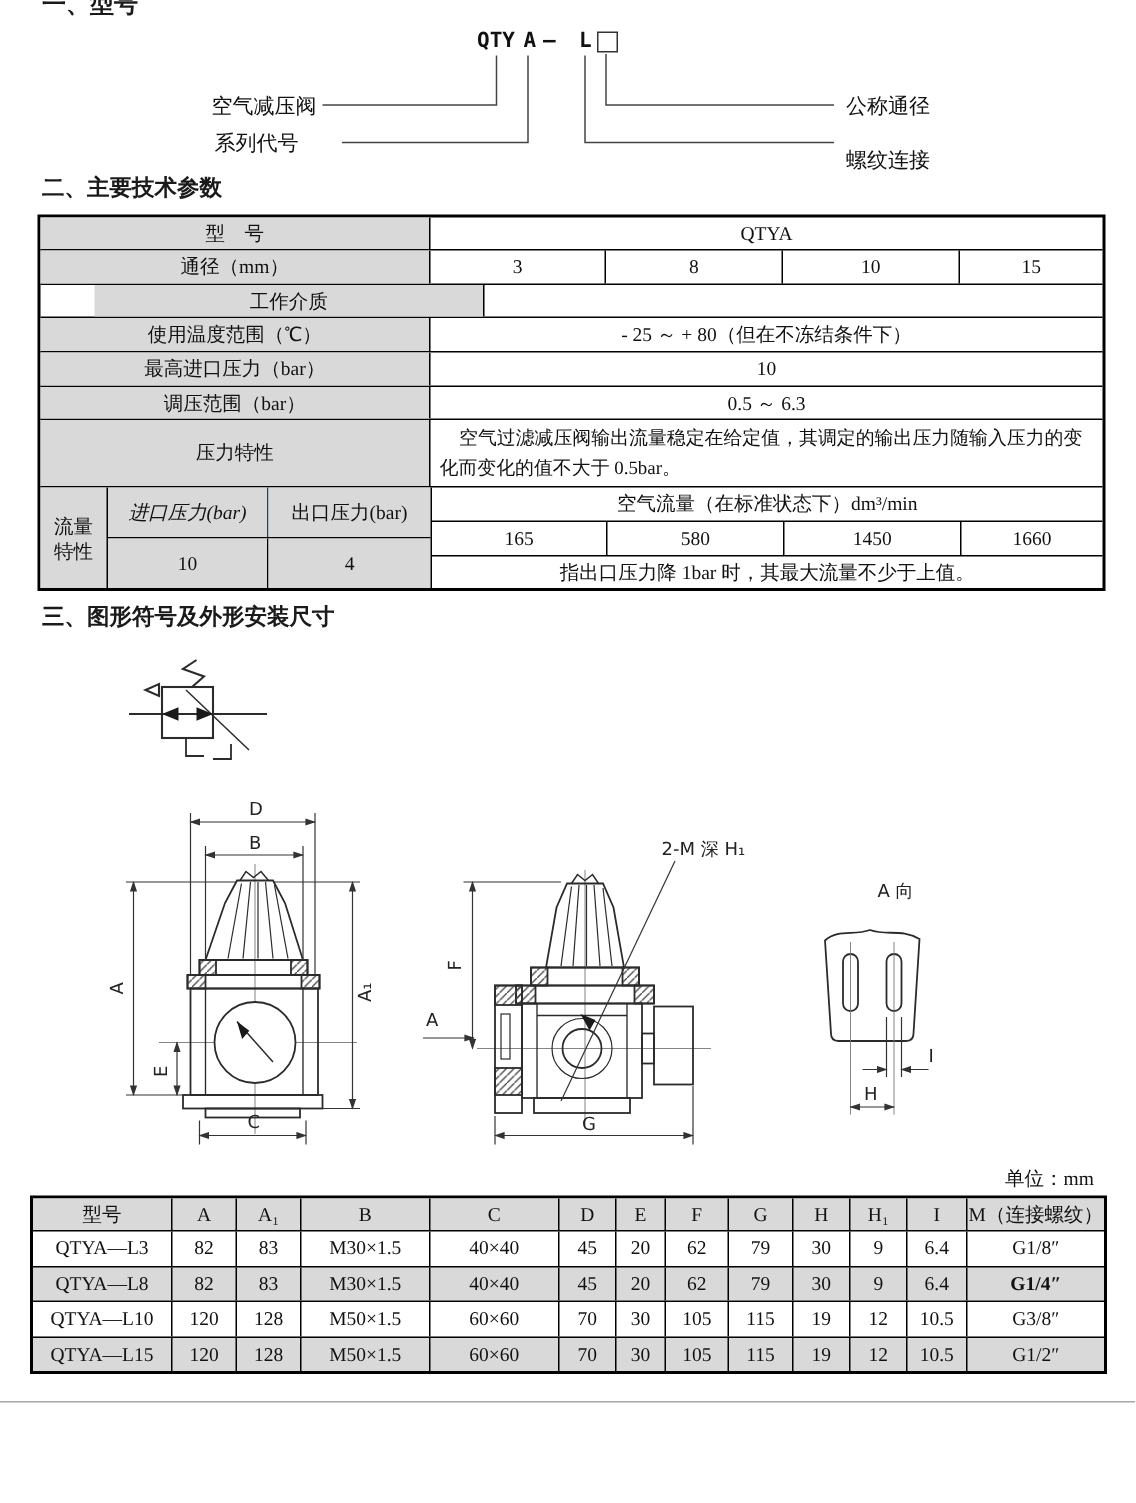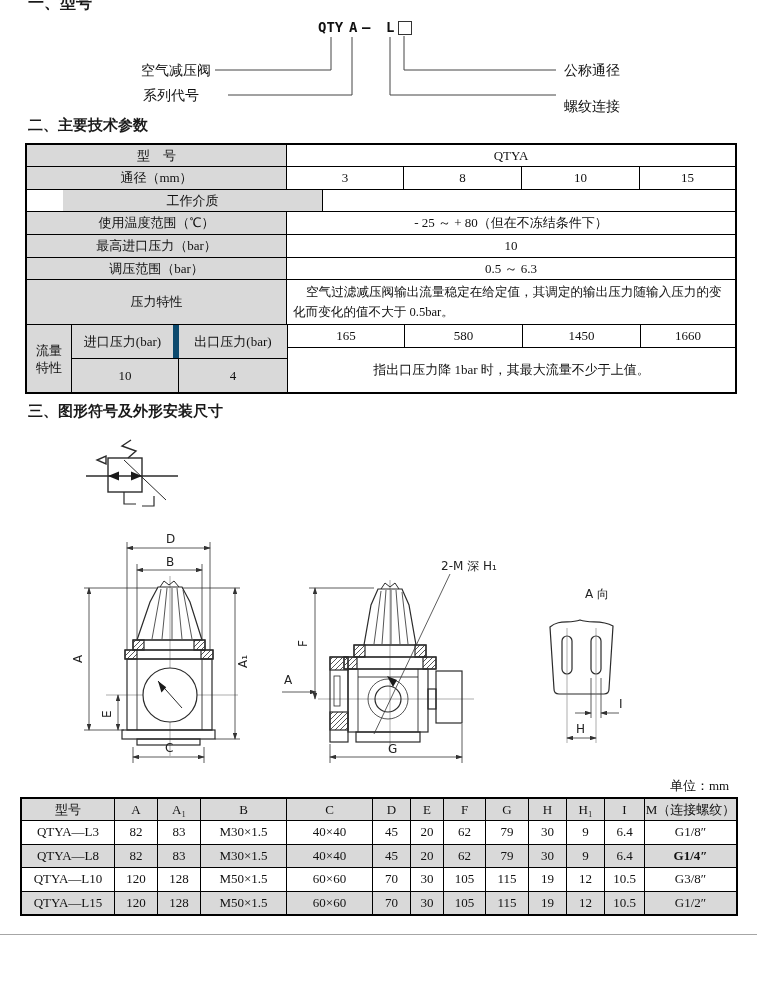--- a/index.html
+++ b/index.html
@@ -96,30 +96,31 @@
       <div class="spl">压力特性</div>
       <div class="spv" style="align-items:flex-start;">
         <span class="ptext">空气过滤减压阀输出流量稳定在给定值，其调定的输出压力随输入压力的变化而变化的值不大于 0.5bar。</span>
       </div>
     </div>
     <div class="spr" style="height:68px;">
       <div style="display:flex;flex:0 0 260px;width:260px;box-sizing:border-box;">
         <div class="flc" style="flex:0 0 45px;border-right:1px solid #000;padding:0 6px;text-align:center;line-height:17px;">流量特性</div>
         <div style="flex:1;display:flex;flex-direction:column;">
           <div style="display:flex;height:34px;border-bottom:1px solid #000;box-sizing:border-box;">
-            <div class="flc" style="flex:0 0 107px;border-right:6px solid #0c4a6e;">进口压力(bar)</div>
+            <div class="flc" style="flex:0 0 107px;border-right:1px solid #0c4a6e;font-style:italic;">进口压力(bar)</div>
             <div class="flc" style="flex:1;">出口压力(bar)</div>
           </div>
           <div style="display:flex;flex:1;">
             <div class="flc" style="flex:0 0 107px;border-right:1px solid #000;">10</div>
             <div class="flc" style="flex:1;">4</div>
           </div>
         </div>
       </div>
       <div style="flex:1;display:flex;flex-direction:column;border-left:1px solid #000;box-sizing:border-box;">
+        <div class="spv" style="height:23px;flex:0 0 23px;border-bottom:1px solid #000;">空气流量（在标准状态下）dm³/min</div>
         <div style="display:flex;height:23px;flex:0 0 23px;border-bottom:1px solid #000;box-sizing:border-box;">
           <div class="spv w1">165</div>
           <div class="spv w2 bl">580</div>
           <div class="spv w2 bl">1450</div>
           <div class="spv bl">1660</div>
         </div>
         <div class="spv" style="flex:1;">指出口压力降 1bar 时，其最大流量不少于上值。</div>
       </div>
     </div>
   </div>

